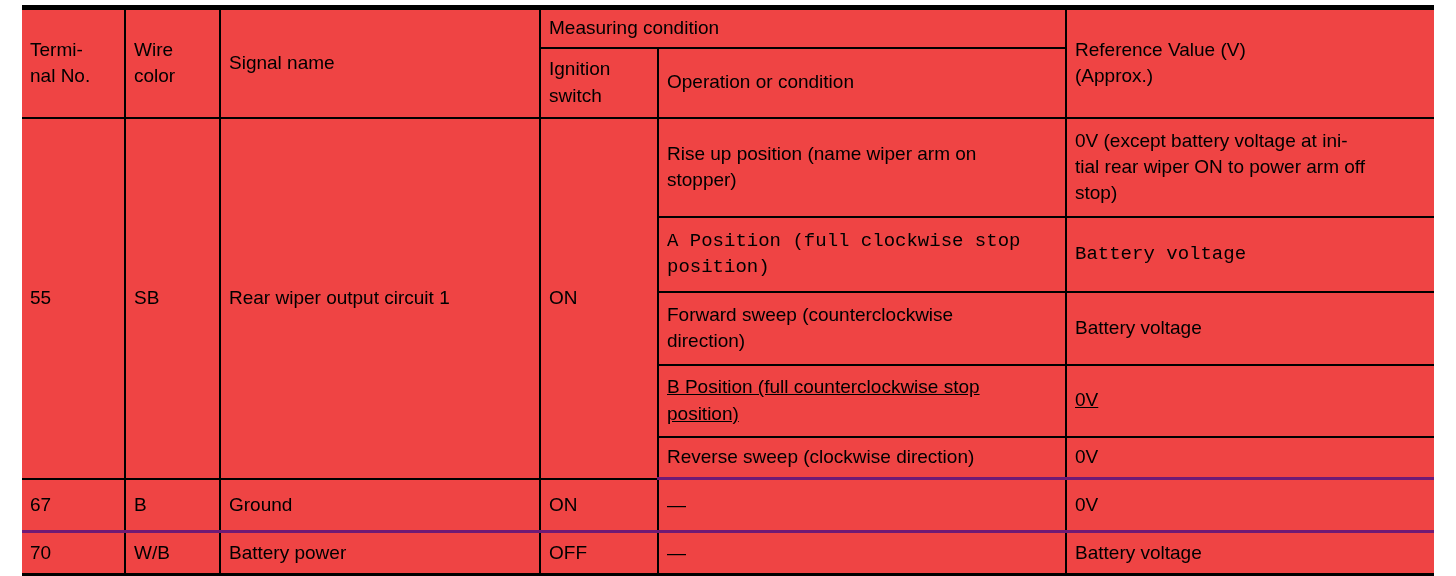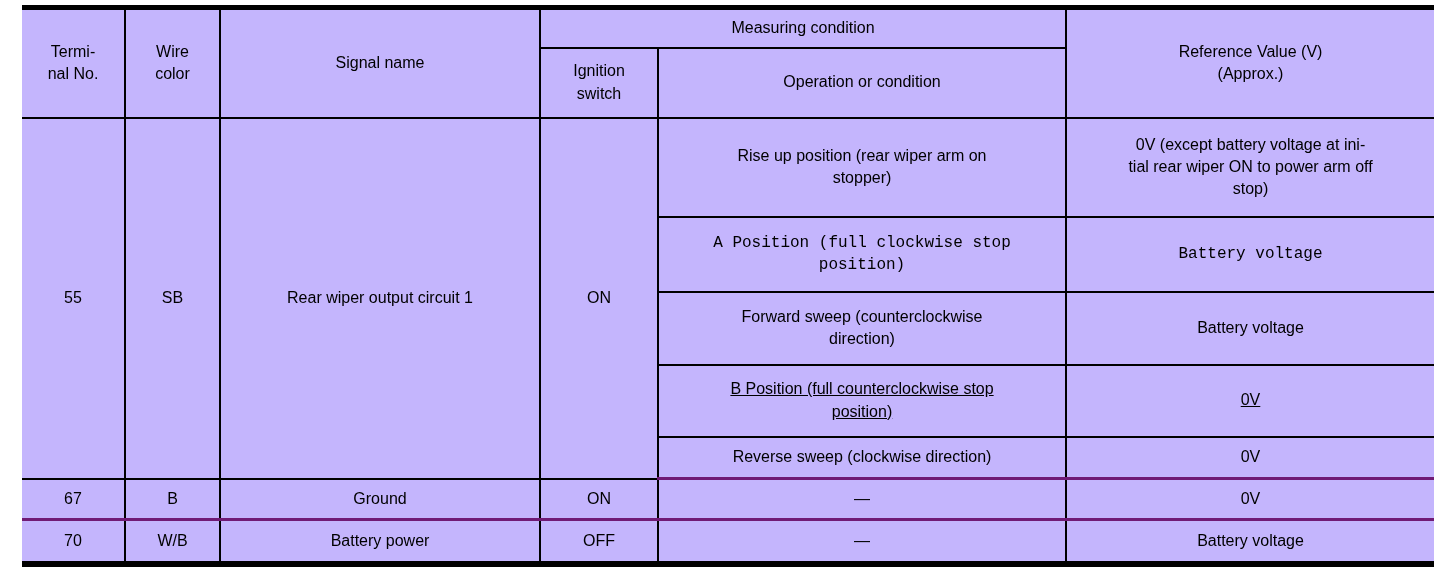--- a/index.html
+++ b/index.html
@@ -20,47 +20,47 @@
     border-collapse: collapse;
     table-layout: fixed;
     width: 1412px;
     margin: 5px 22px 0 22px;
     border-top: 5px solid #000;
     border-bottom: 6px solid #000;
   }
   .ref-table th, .ref-table td {
     border: 2px solid #000;
     font-weight: normal;
-    font-size: 16px;
+    font-size: 19px;
     line-height: 1.38;
-    text-align: center;
+    text-align: left;
     vertical-align: middle;
     white-space: pre-line;
     padding: 2px 8px;
-    background: #c4b5fd;
+    background: #ef4444;
   }
   
   .c-left  { border-left: 0 !important; }
   .c-right { border-right: 0 !important; }
   
   .h-measure { border-bottom-width: 2px; }
   .h-bottom  { border-bottom: 3px solid #000; }
   
   .sep-bottom td { border-bottom: 3px solid #701a75; }
   
   .cell-signal { text-align: left; padding-left: 14px; margin-left: 32px; }
   
   tr.h1  { height: 40px; }
   tr.h2  { height: 70px; }
   tr.r1  { height: 99px; }
   tr.r2  { height: 75px; font-family: Liberation Mono, monospace; }
   tr.r3  { height: 73px; }
   tr.r4  { height: 72px; text-decoration: underline; }
   tr.r5  { height: 42px; }
-  tr.r67 { height: 41px; }
+  tr.r67 { height: 53px; }
   tr.r70 { height: 44px; }
 </style>
 </head>
 <body>
 
 <div class="page">
   <table class="ref-table">
     <colgroup>
       <col style="width:103px">
       <col style="width:95px">
@@ -86,21 +86,21 @@
         <th class="h-bottom">Operation or condition</th>
       </tr>
     </thead>
     <tbody>
 
       <tr class="r1">
         <td rowspan="5" class="c-left">55</td>
         <td rowspan="5">SB</td>
         <td rowspan="5" class="cell-signal">Rear wiper output circuit 1</td>
         <td rowspan="5">ON</td>
-        <td>Rise up position (rear wiper arm on
+        <td>Rise up position (name wiper arm on
 stopper)</td>
         <td class="c-right">0V (except battery voltage at ini-
 tial rear wiper ON to power arm off
 stop)</td>
       </tr>
       <tr class="r2">
         <td>A Position (full clockwise stop
 position)</td>
         <td class="c-right">Battery voltage</td>
       </tr>

